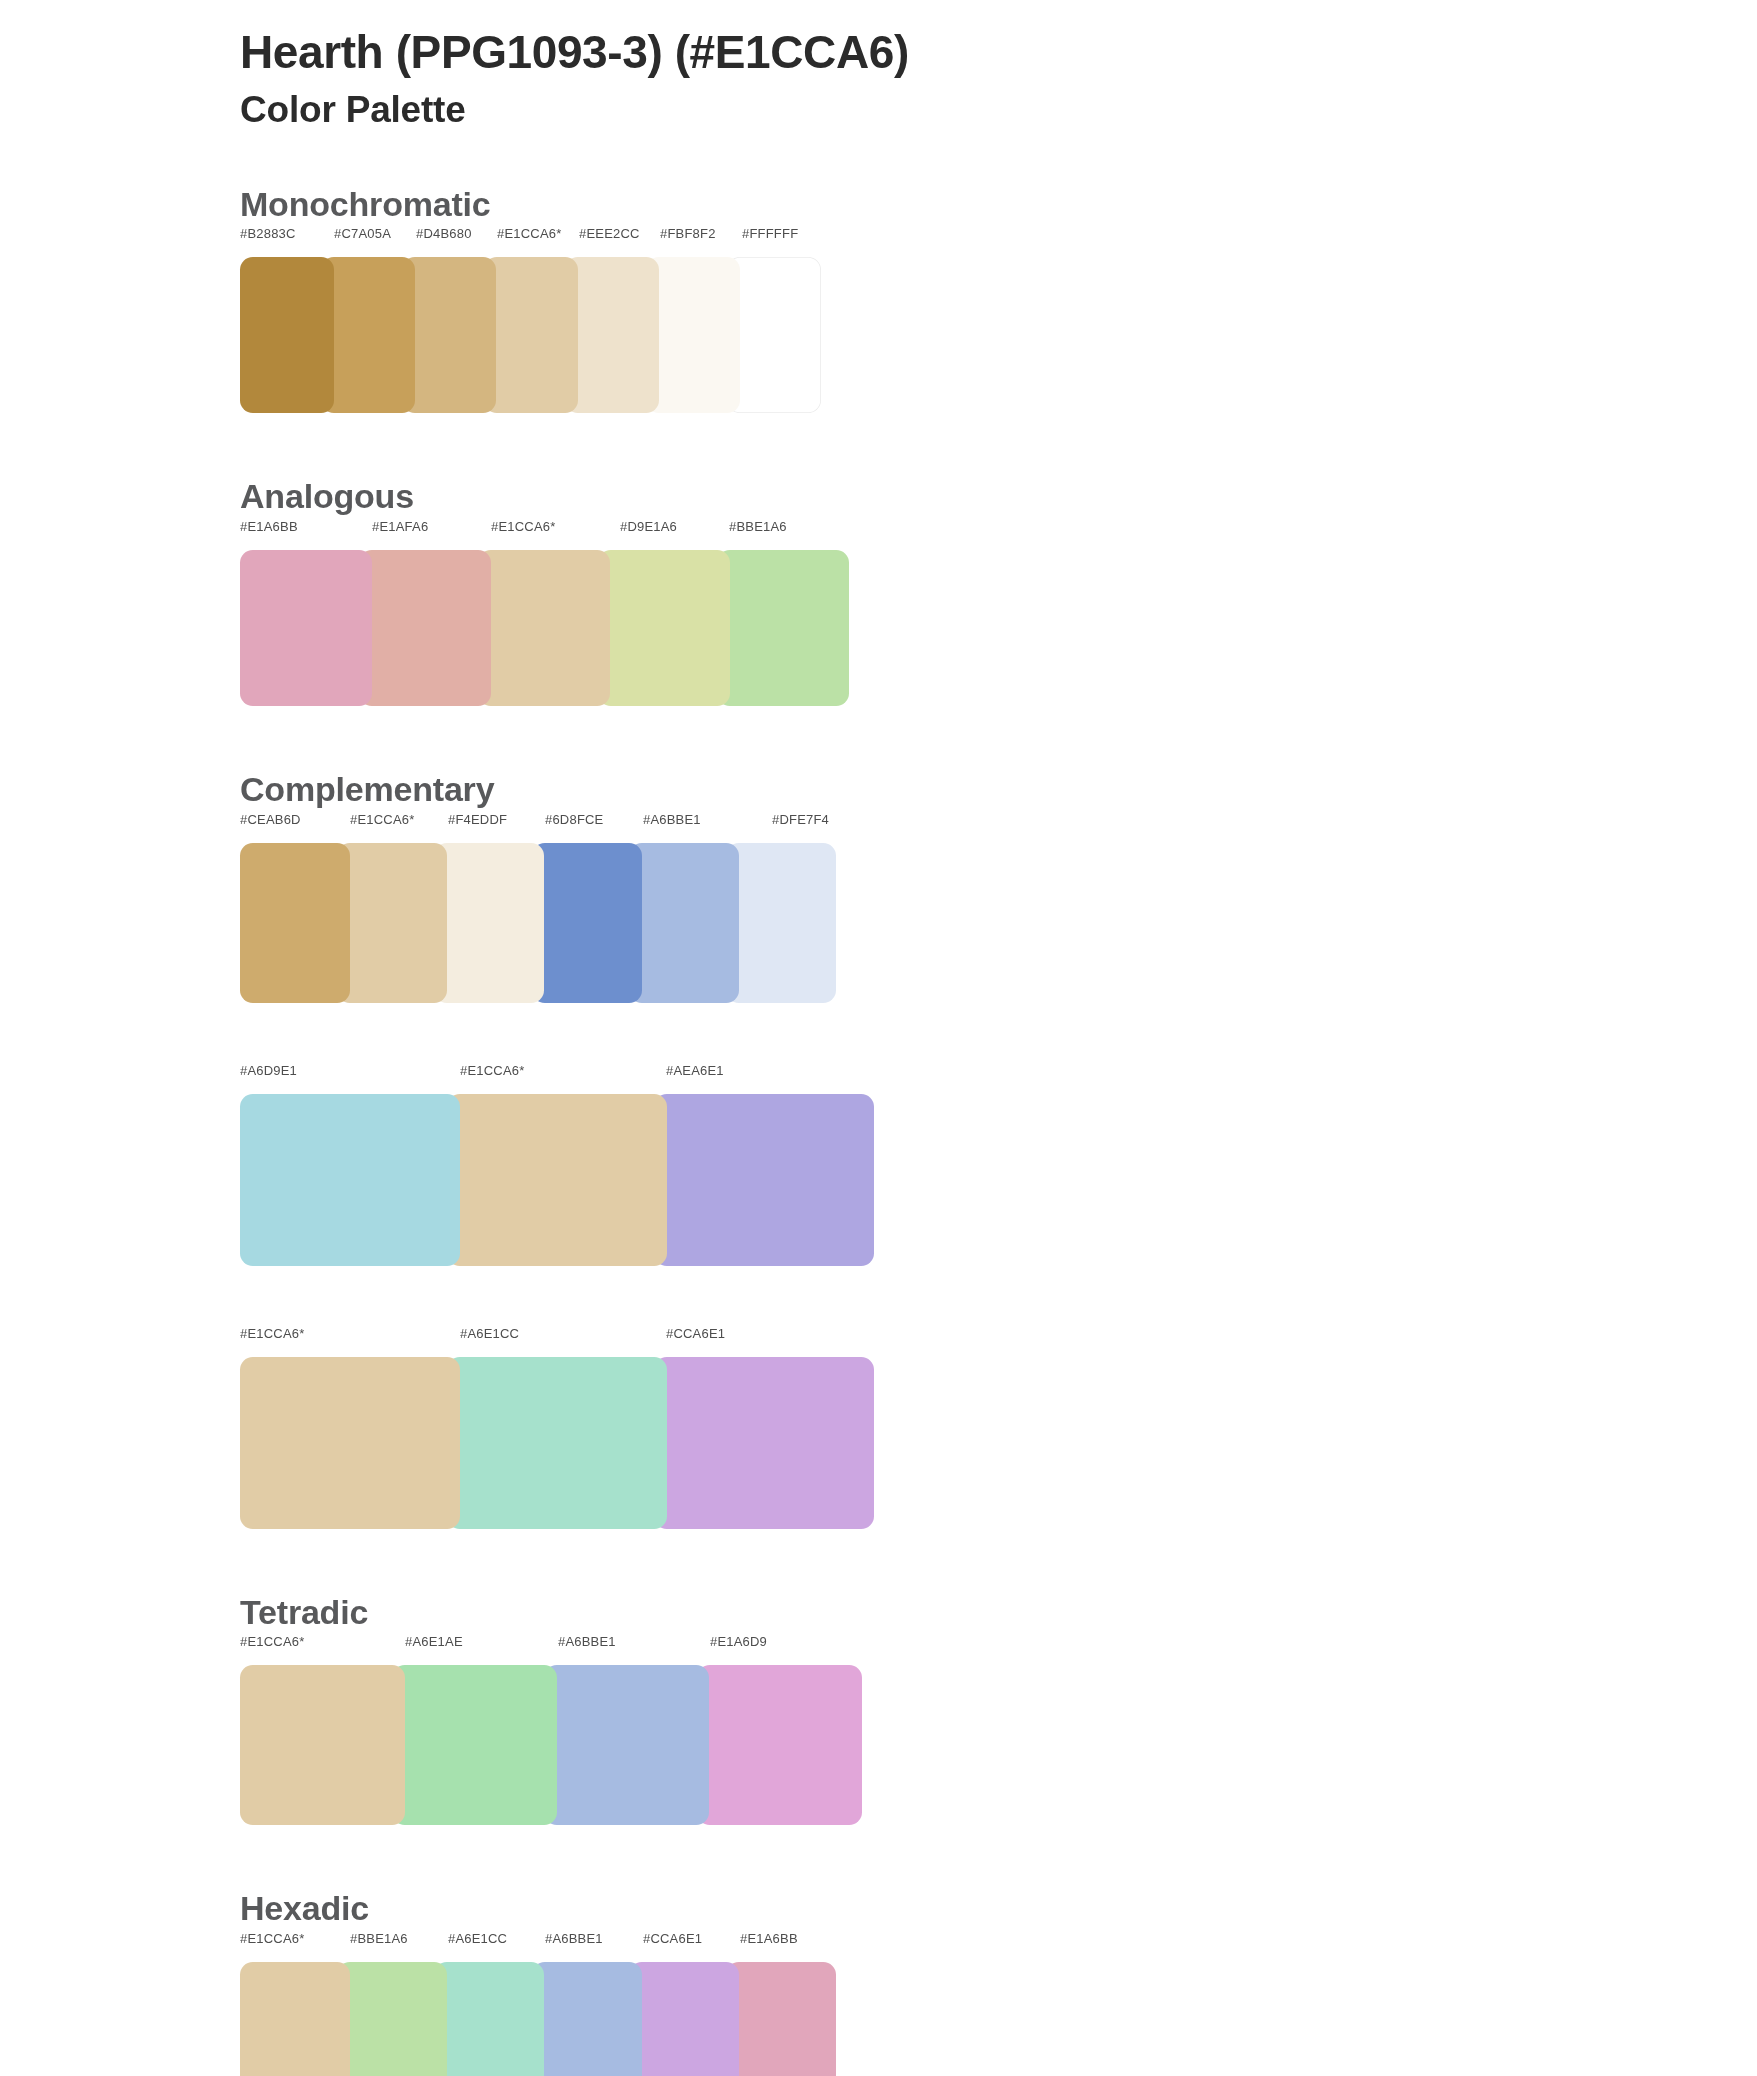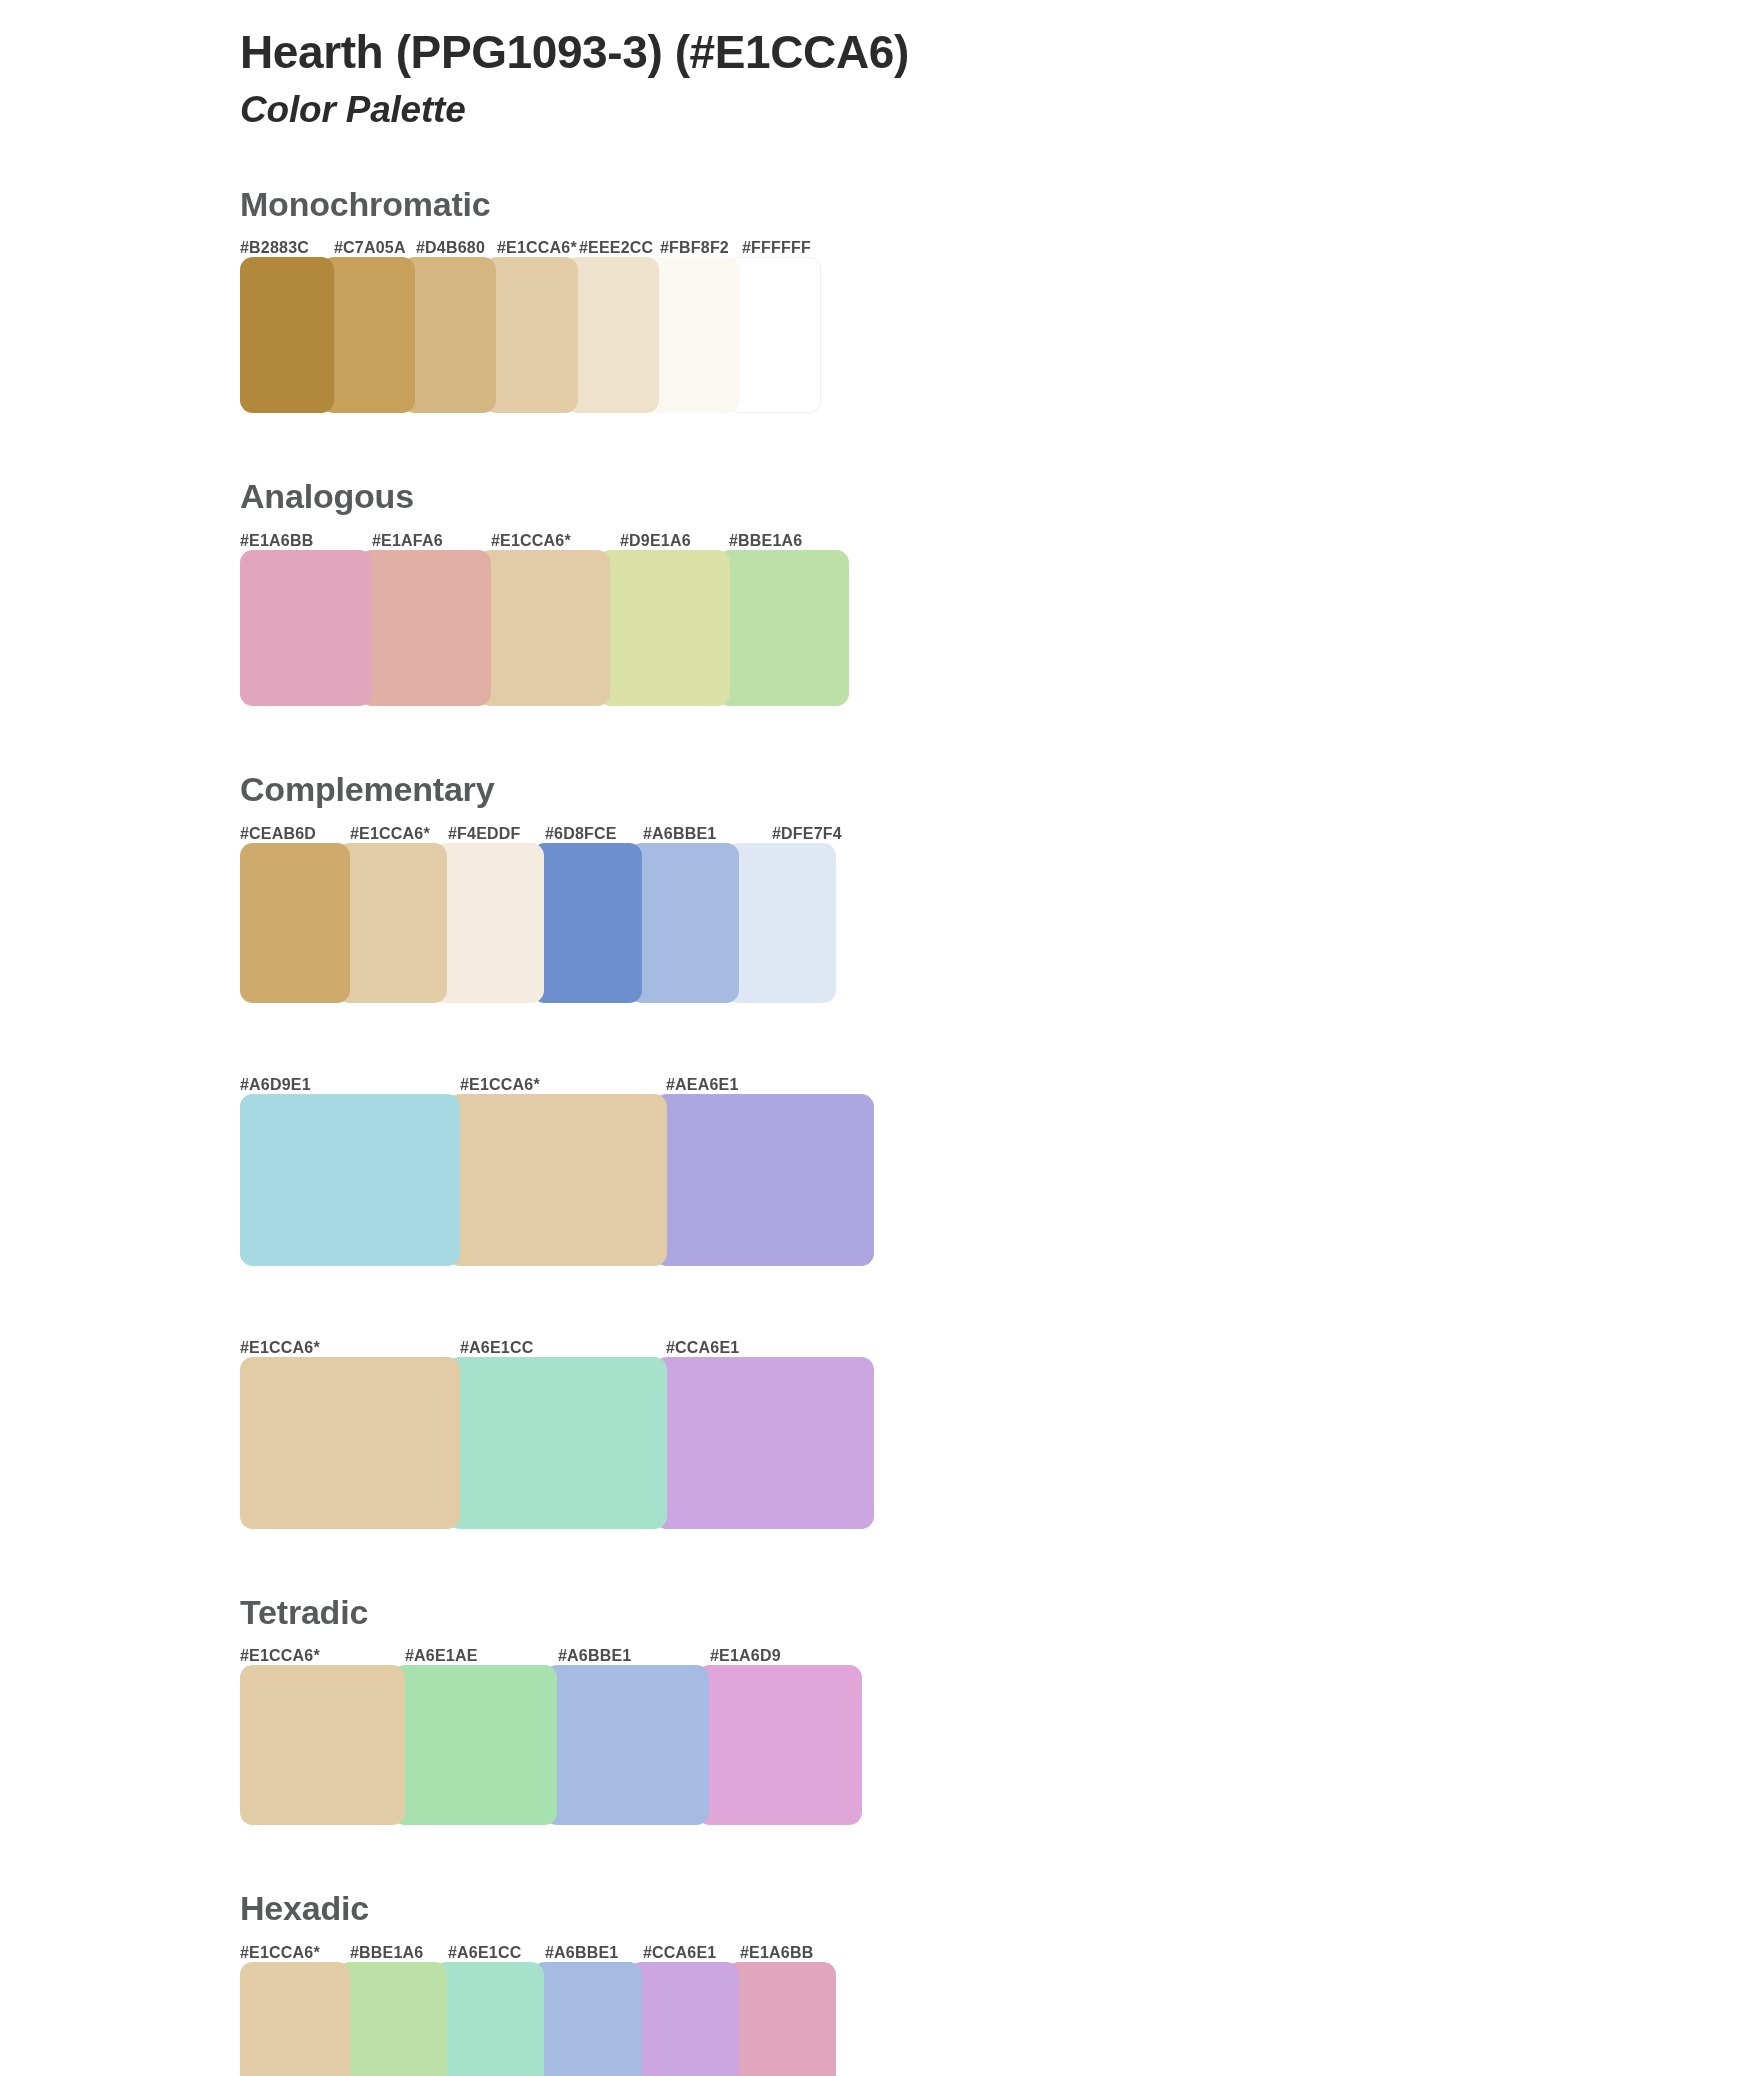--- a/index.html
+++ b/index.html
@@ -32,21 +32,20 @@
     margin: 0;
     line-height: 1.22;
   }
   .page-subtitle {
     font-size: 37px;
     font-weight: bold;
     color: #2b2b2b;
     letter-spacing: -0.2px;
     margin: 8px 0 0 0;
     line-height: 1.2;
-    font-style: italic;
   }
 
   .sections {
     margin-top: 50px;
   }
   .section {
     padding: 0 0 0 240px;
     margin-bottom: 0;
   }
   .section-title {
@@ -56,26 +55,26 @@
     margin: 0 0 3.2px 0;
     letter-spacing: -0.2px;
     line-height: 1.25;
   }
   .swatch-labels {
     position: relative;
     height: 29px;
   }
   .swatch-label {
     position: absolute;
-    font-size: 16px;
-    font-weight: bold;
+    font-size: 13px;
+    font-weight: normal;
     color: #4d4d4d;
     letter-spacing: 0.2px;
     white-space: nowrap;
-    bottom: 0;
+    bottom: 16px;
   }
   .swatch-row {
     display: flex;
     align-items: stretch;
     border-radius: 12.8px;
     overflow: visible;
     position: relative;
   }
   .swatch {
     position: relative;

